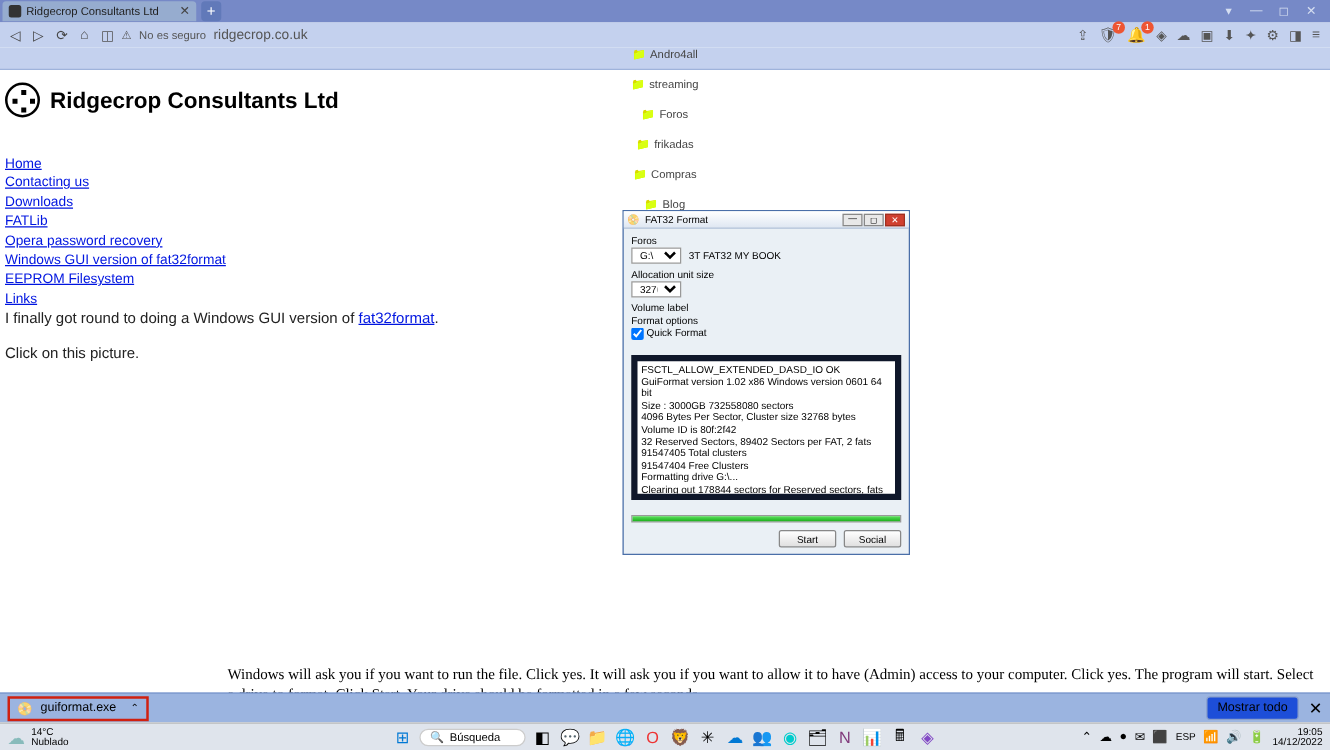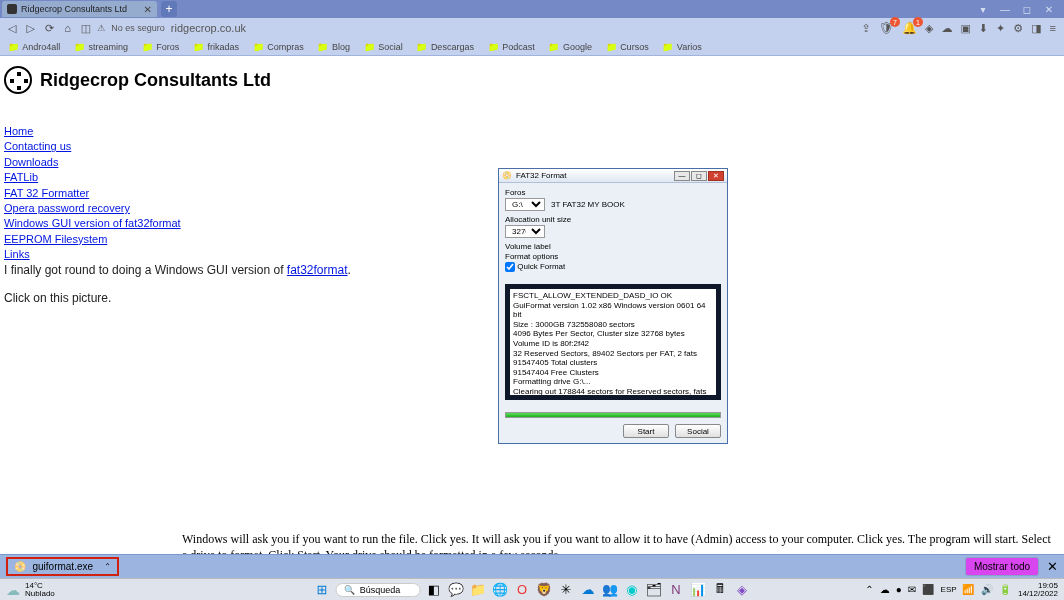--- a/index.html
+++ b/index.html
@@ -15,21 +15,21 @@
 .wincontrols span { width:14px; text-align:center; }
 
 .addrbar { height:20px; background:#c4d1ee; display:flex; align-items:center; padding:0 8px; gap:10px; font-size:11px; color:#555; }
 .addrbar .navbtn { font-size:11px; color:#444; }
 .addrbar .url { flex:1; display:flex; align-items:center; gap:6px; }
 .addrbar .warn { font-size:9px; }
 .addrbar .righticons { display:flex; gap:8px; align-items:center; }
 .righticons .badge { position:relative; font-size:12px; }
 .righticons .badge::after { content:attr(data-count); position:absolute; top:-4px; right:-6px; background:#e53; color:#fff; font-size:7px; width:10px; height:10px; border-radius:50%; display:flex; align-items:center; justify-content:center; }
 
-.bookmarks { height:18px; background:#c4d1ee; border-bottom:1px solid #9fb3db; display:flex; align-items:center; padding:0 8px; gap:14px; font-size:9px; color:#444; }
+.bookmarks { height:18px; background:#c4d1ee; border-bottom:1px solid #9fb3db; display:flex; align-items:center; padding:0 8px; gap:14px; font-size:9px; color:#444;flex-direction:column; }
 .bookmarks .folder::before { content:"📁"; font-size:9px; margin-right:3px; filter:sepia(1) saturate(5) hue-rotate(10deg); }
 
 
 .page { background:#fff; padding:10px 4px; height:500px; }
 .header { display:flex; align-items:center; gap:8px; margin-bottom:30px; }
 .logo { width:28px; height:28px; border:2px solid #000; border-radius:50%; position:relative; }
 .logo::before,.logo::after { content:""; position:absolute; background:#000; }
 .logo::before { width:4px; height:4px; top:4px; left:11px; box-shadow:7px 7px 0 #000,-7px 7px 0 #000,0 14px 0 #000; }
 .sitename { font-size:18px; font-weight:bold; }
 .content { display:flex;flex-direction:column; }
@@ -54,21 +54,21 @@
 .appwin .log { border:5px solid #0f172a; background:#fff; height:116px; padding:2px 3px; font-size:8px; line-height:1.2; overflow:hidden; white-space:pre-line; margin-top:2px; }
 .progress { height:6px; background:#e0e0e0; border:1px solid #999; margin-top:12px; }
 .progress-bar { height:100%; background:linear-gradient(#5de05d,#1cb01c); }
 .winbtns { display:flex; justify-content:flex-end; gap:6px; margin-top:6px; }
 .winbtns button { width:46px; height:14px; font-size:8px; border:1px solid #888; background:linear-gradient(#fff,#e0e0e0); border-radius:2px; }
 
 
 .dlshelf { position:absolute; left:0; bottom:22px; width:100%; height:24px; background:#9bb4e0; border-top:1px solid #7b96cc; display:flex; align-items:center; padding:0 6px; font-size:10px; }
 .dlitem { border:2px solid #d02010; padding:2px 24px 2px 6px; display:flex; align-items:center; gap:6px; background:#9bb4e0; position:relative; }
 .dlitem .chev { position:absolute; right:6px; font-size:8px; }
-.dlshelf .showall { margin-left:auto; background:#d946ef; border:1px solid #8aa0cc; border-radius:3px; padding:3px 8px; font-size:10px; }
+.dlshelf .showall { margin-left:auto; background:#1d4ed8; border:1px solid #8aa0cc; border-radius:3px; padding:3px 8px; font-size:10px; }
 .dlshelf .closex { margin-left:8px; font-size:13px; }
 
 
 .taskbar { position:absolute; left:0; bottom:0; width:100%; height:22px; background:#dfe4ec; border-top:1px solid #bbb; display:flex; align-items:center; padding:0 6px; font-size:9px; }
 .weather { display:flex; align-items:center; gap:5px; }
 .weather .wicon { font-size:14px; color:#8bb; }
 .weather .wtxt { line-height:1; font-size:8px; }
 .tb-center { position:absolute; left:50%; transform:translateX(-50%); display:flex; gap:5px; align-items:center; }
 .tb-center .tbi { width:17px; height:17px; display:flex; align-items:center; justify-content:center; font-size:13px; }
 .searchpill { background:#fff; border:1px solid #ccc; border-radius:10px; padding:1px 8px; font-size:9px; display:flex; gap:4px; align-items:center; width:85px; }
@@ -138,21 +138,20 @@
   <div class="header">
     <div class="logo"></div>
     <div class="sitename">Ridgecrop Consultants Ltd</div>
   </div>
   <div class="content">
     <div class="nav">
       <a>Home</a>
       <a>Contacting us</a>
       <a>Downloads</a>
       <a>FATLib</a>
-      <a>FAT 32 Formatter</a>
       <a>Opera password recovery</a>
       <a>Windows GUI version of fat32format</a>
       <a>EEPROM Filesystem</a>
       <a>Links</a>
     </div>
     <div class="main">
       <p><span>I finally got round to doing a Windows GUI version of </span><a>fat32format</a>.</p>
       <p>Click on this picture.</p>
     </div>
   </div>

